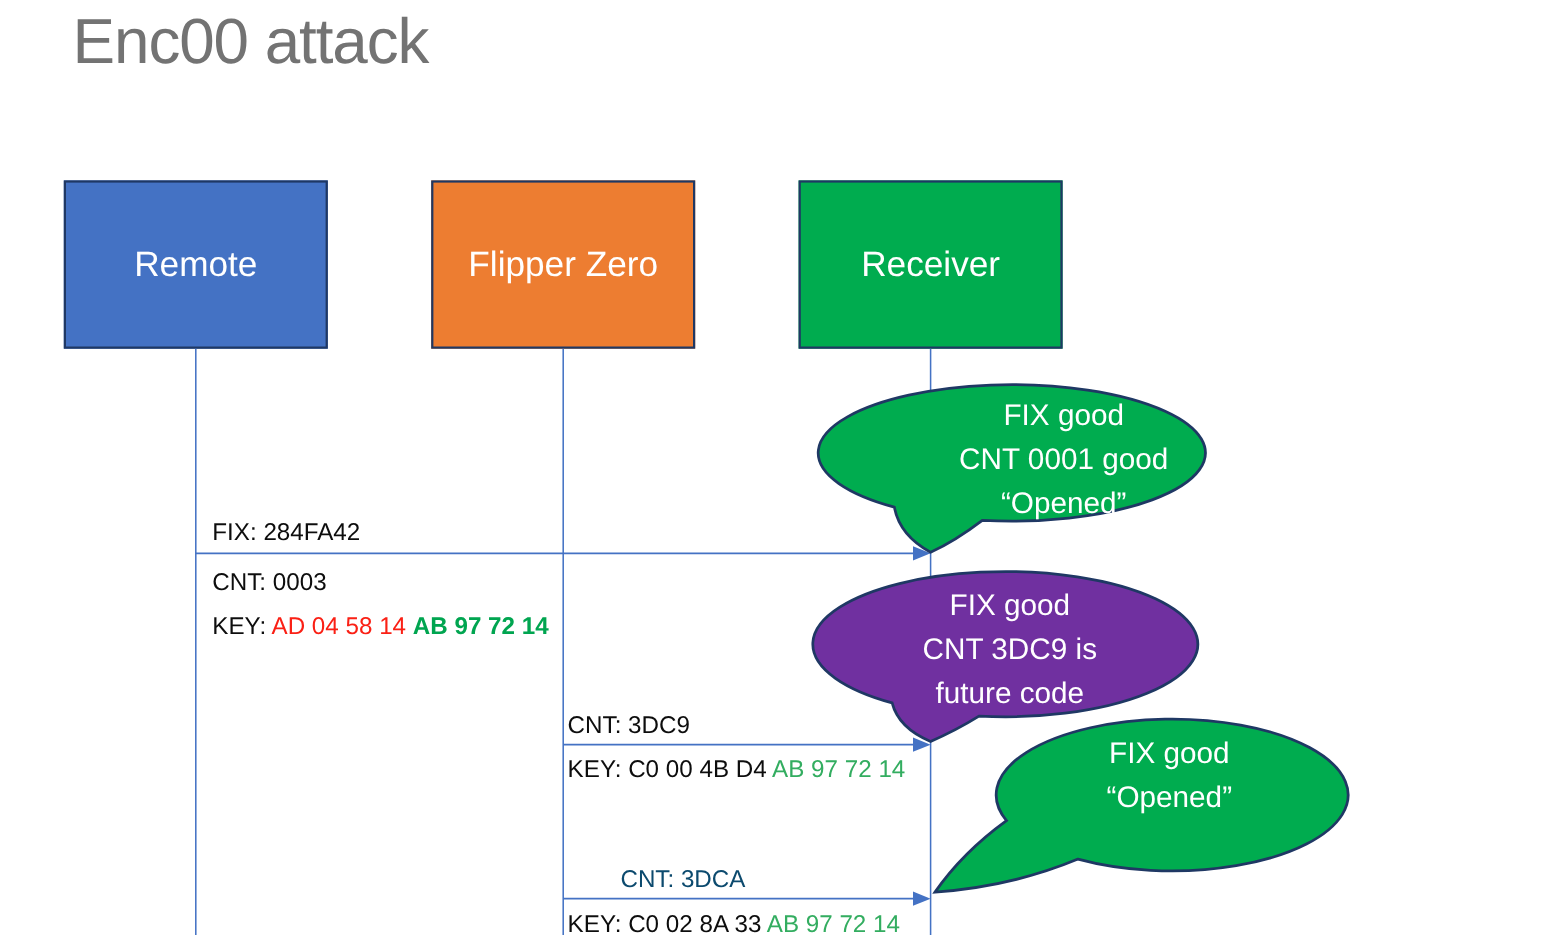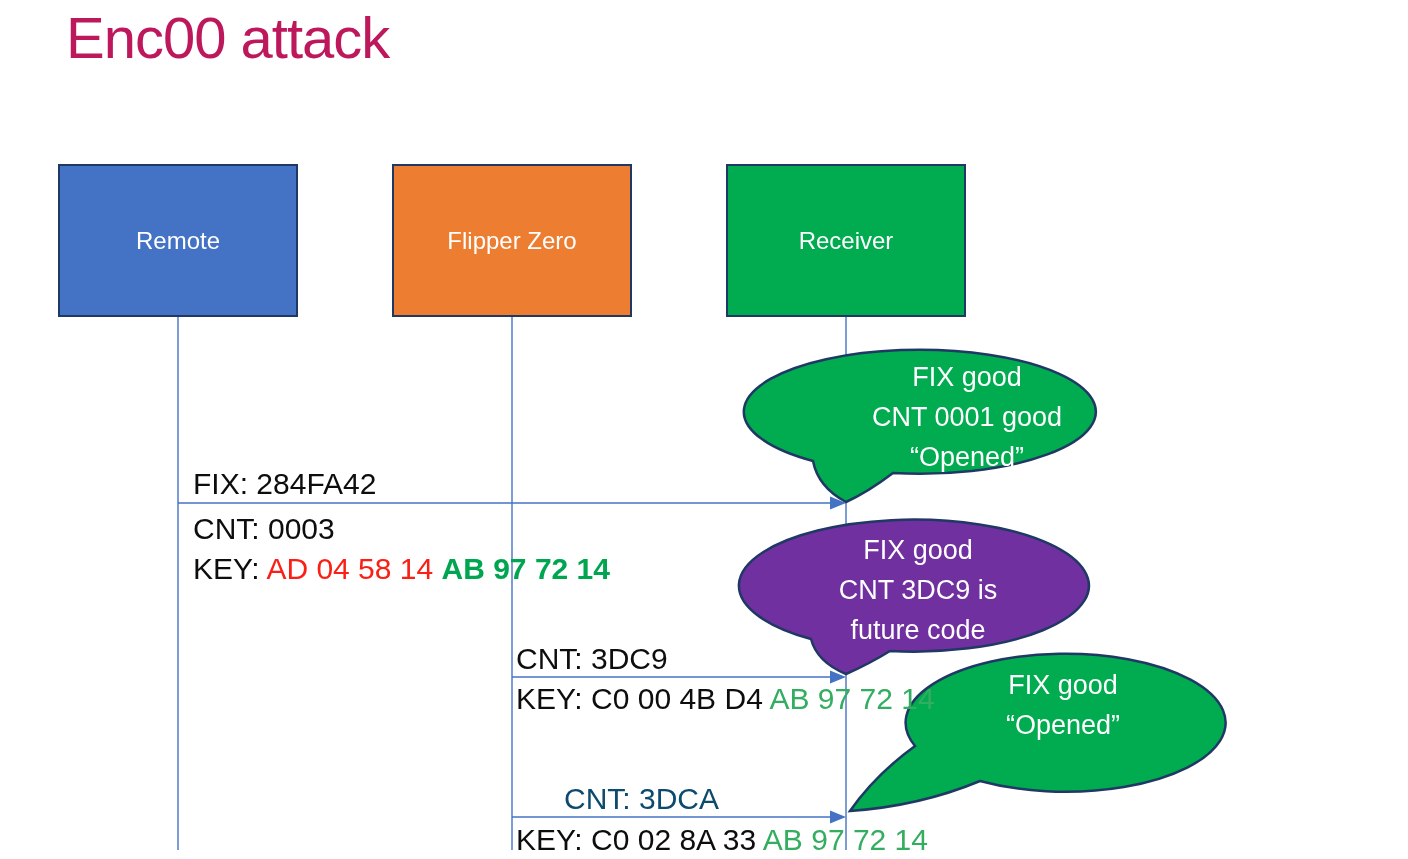--- a/index.html
+++ b/index.html
@@ -8,42 +8,42 @@
     font-family:"Liberation Sans", sans-serif; overflow:hidden;
   }
   .slide-title {
     position:absolute; left:66px; top:0px; font-size:58px; line-height:76px;
     font-weight:400; letter-spacing:-1px; color:#0d0d0d; white-space:nowrap;
   }
   .actor {
     position:absolute; width:240px; height:153px; top:164px;
     border:2px solid #f9a8d4; box-sizing:border-box;
     display:flex; align-items:center; justify-content:center;
-    color:#ffffff; font-size:24px; white-space:nowrap;
+    color:#ffffff; font-size:32px; white-space:nowrap;
   }
   .actor-remote  { left:58px;  }
   .actor-flipper { left:392px; }
   .actor-receiver{ left:726px; }
   svg.overlay { position:absolute; left:0; top:0; }
   .msg {
-    position:absolute; font-size:30px; line-height:30px; color:#000;
+    position:absolute; font-size:22px; line-height:30px; color:#000;
     white-space:nowrap;
   }
   .callout-text {
     position:absolute; width:340px; text-align:center; color:#ffffff;
     font-size:27px; line-height:40px; white-space:nowrap;
   }
   .seg-bold { font-weight:700; }
 </style>
 </head>
 <body>
 
 <div class="stage">
 
-  <div class="slide-title" style="color: #be185d;">Enc00 attack</div>
+  <div class="slide-title" style="color: #737373;">Enc00 attack</div>
 
   <div class="actor actor-remote" style="background: rgb(68, 114, 196); border-color: rgb(31, 56, 100);">
     <span>Remote</span>
   </div>
   <div class="actor actor-flipper" style="background: rgb(237, 125, 49); border-color: rgb(31, 56, 100);">
     <span>Flipper Zero</span>
   </div>
   <div class="actor actor-receiver" style="background: rgb(0, 172, 79); border-color: rgb(31, 56, 100);">
     <span>Receiver</span>
   </div>

